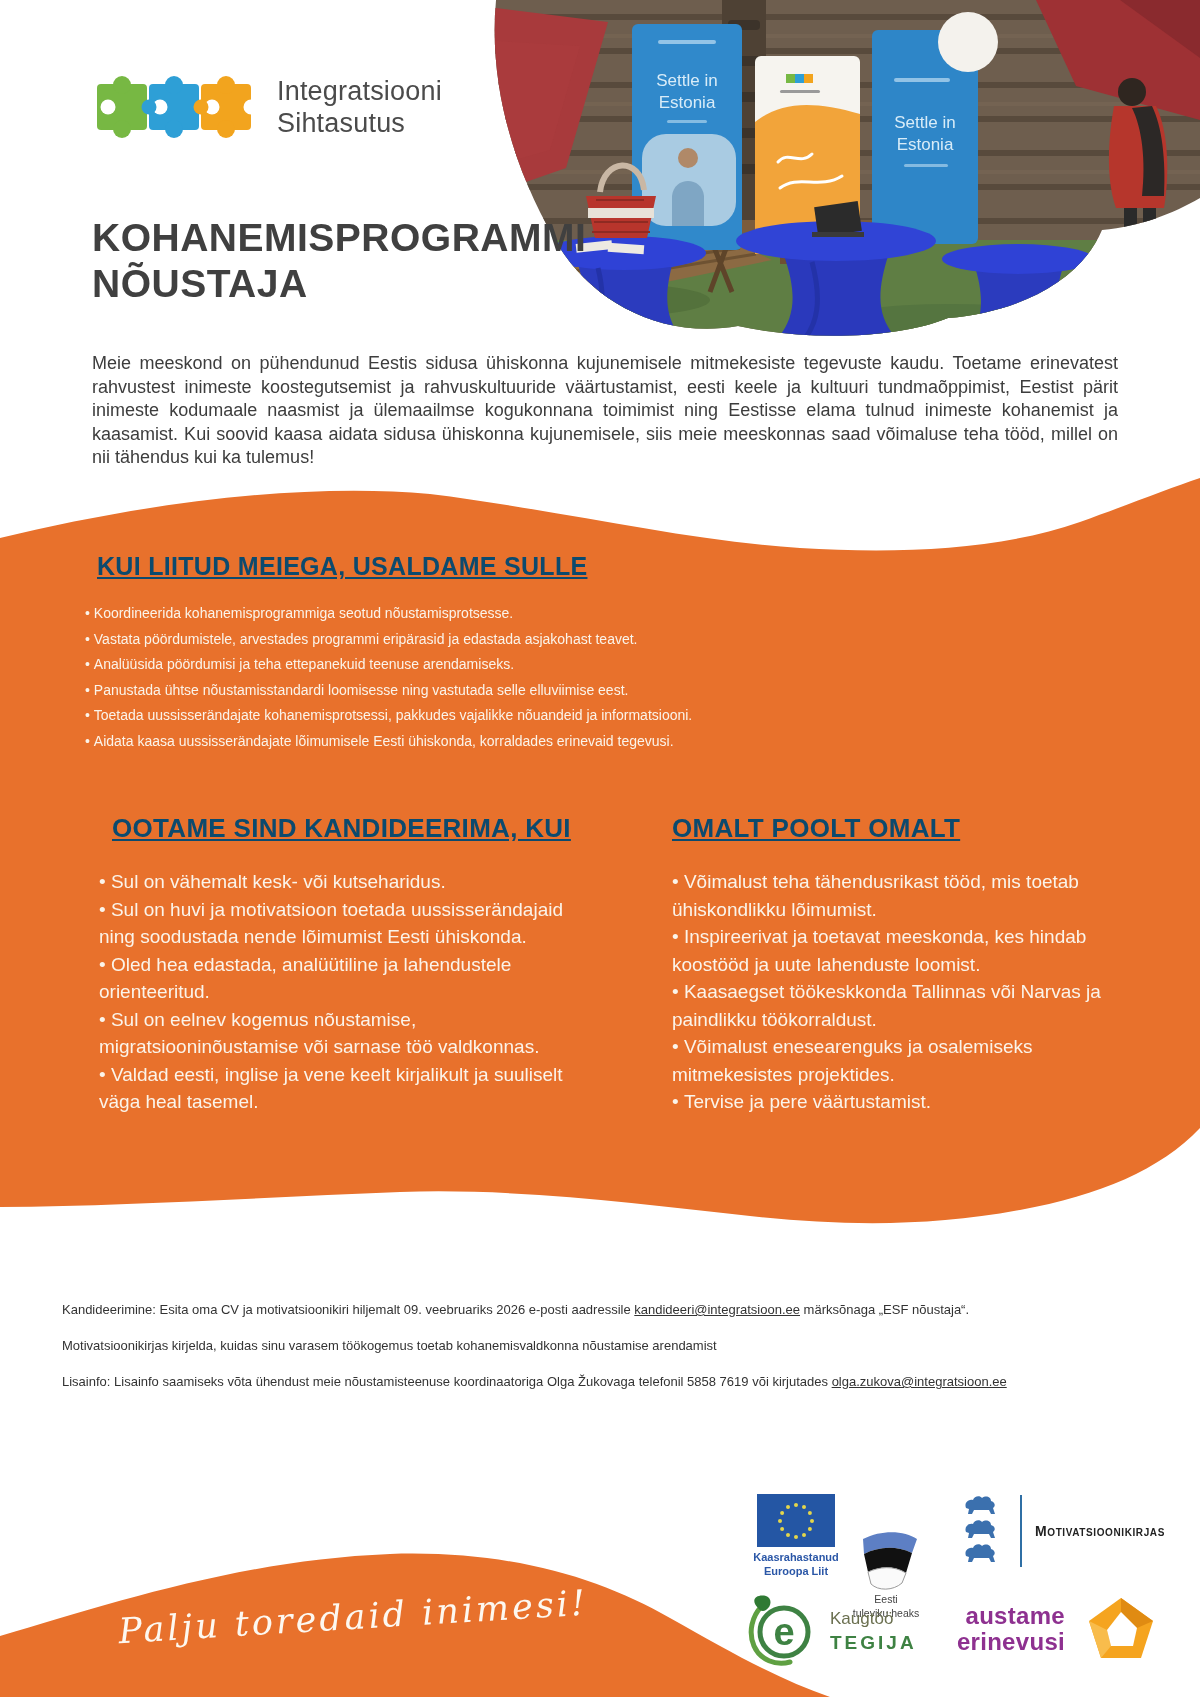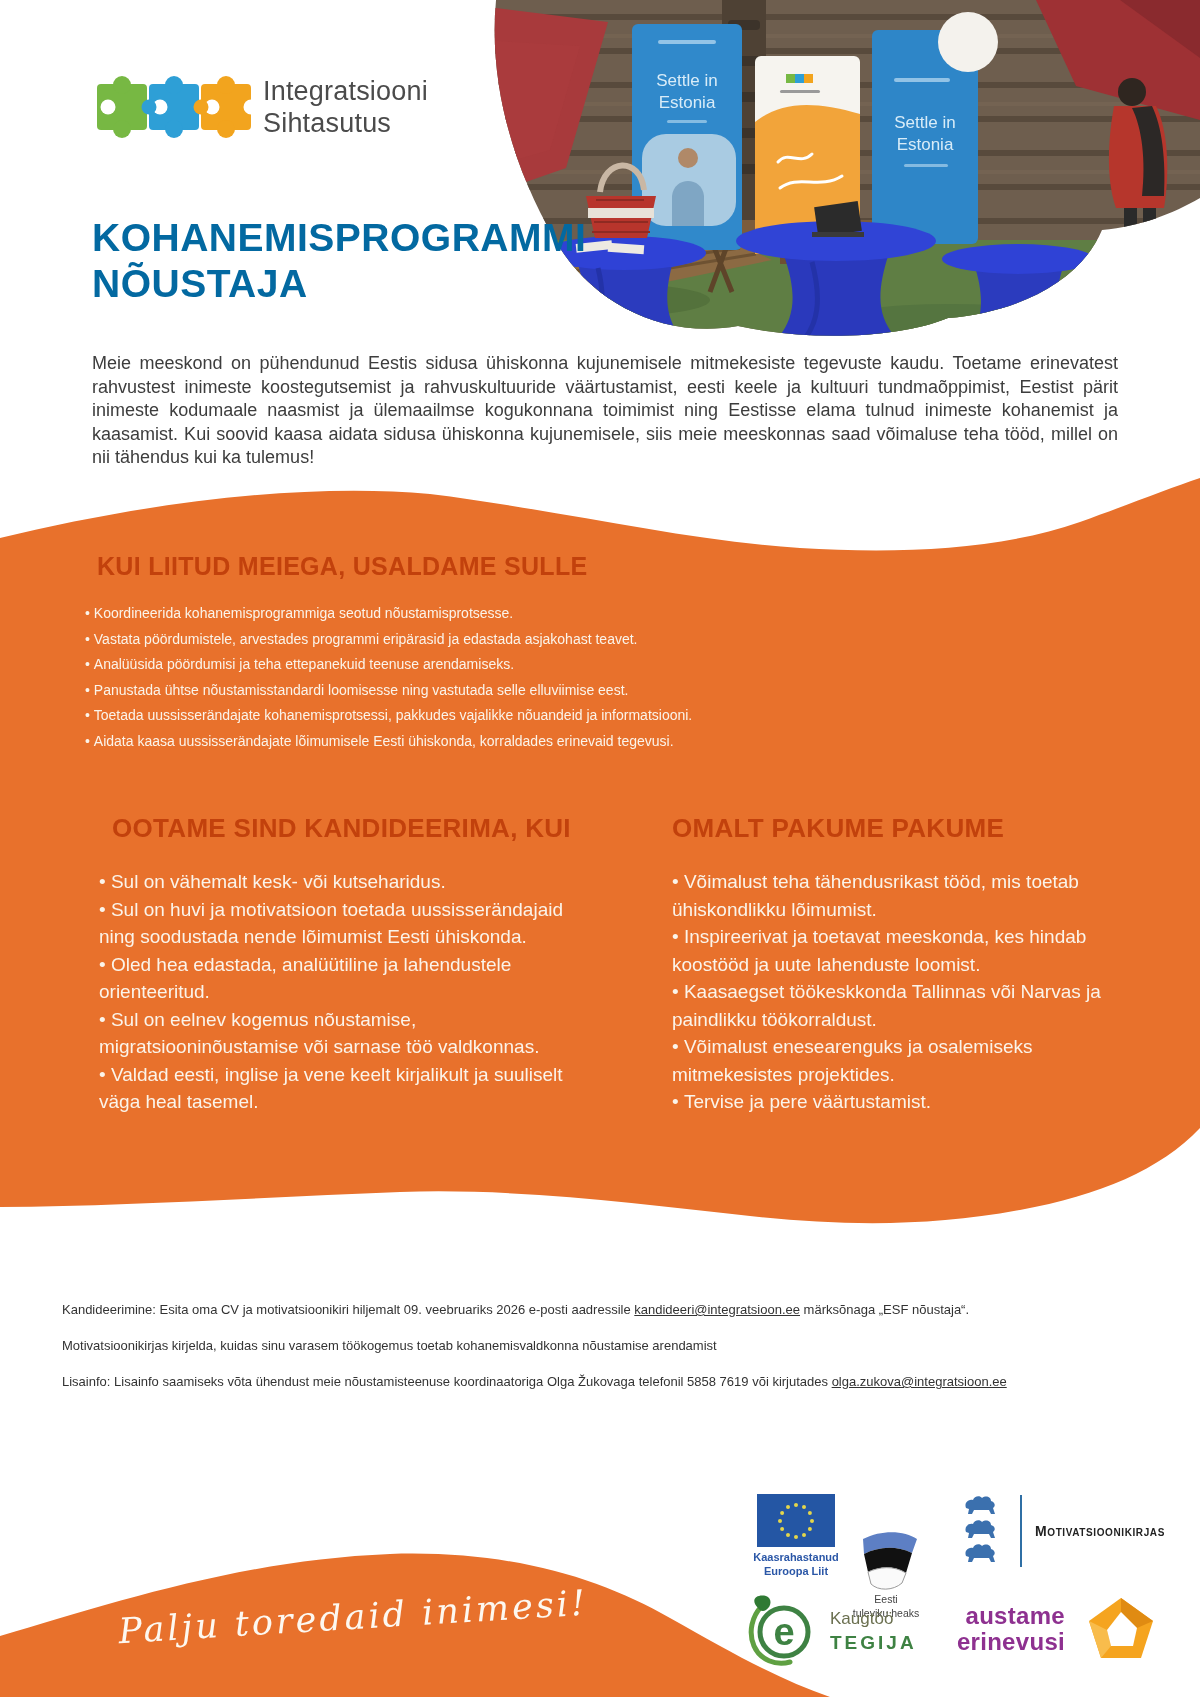--- a/index.html
+++ b/index.html
@@ -2,33 +2,33 @@
 <html lang="et"><head>
 <meta charset="utf-8">
 <style>
   * { margin:0; padding:0; box-sizing:border-box; }
   body { background:#ffffff; font-family:"Liberation Sans", sans-serif; }
   #page { position:relative; width:1200px; height:1697px; background:#ffffff; overflow:hidden; }
 
   .abs { position:absolute; }
 
   
-  #brand { left:95px; top:68px; display:flex; align-items:center; }
+  #brand { left:95px; top:68px; display:flex; align-items:center; gap:14px; }
   #brand .wordmark { font-size:27px; line-height:32px; color:#4b4b4b; letter-spacing:0.2px; }
 
   
   #headline { left:92px; top:215px; font-size:39px; line-height:46px; font-weight:bold;
-              color:#0369a1; letter-spacing:0.5px; }
+              color:#404040; letter-spacing:0.5px; }
 
   
   #intro { left:92px; top:352px; width:1026px; font-size:18px; line-height:23.5px;
            color:#3d3d3d; text-align:justify; }
 
   
-  .band-heading { color:#c2410c; font-weight:bold; font-size:25px; letter-spacing:0.3px; }
+  .band-heading { color:#0c4a6e; font-weight:bold; font-size:25px; letter-spacing:0.3px;text-decoration:underline; }
   #trust-heading { left:97px; top:552px; }
   ul.bullets { list-style:none; color:#FBF4EA; }
   #trust-list { left:85px; top:601px; width:880px; font-size:14px; line-height:25.5px; }
   .col-list { font-size:19px; line-height:27.5px; }
   #expect-heading { left:112px; top:813px; font-size:26px; }
   #offer-heading  { left:672px; top:813px; font-size:26px; }
   #expect-list { left:99px;  top:868px; width:470px; }
   #offer-list  { left:672px; top:868px; width:442px; }
   ul.bullets li::before { content:"\2022\00a0"; }
 
@@ -243,21 +243,21 @@
 
   <div id="expect-heading" class="abs band-heading">OOTAME SIND KANDIDEERIMA, KUI</div>
   <ul id="expect-list" class="abs bullets col-list">
     <li>Sul on vähemalt kesk- või kutseharidus.</li>
     <li>Sul on huvi ja motivatsioon toetada uussisserändajaid ning soodustada nende lõimumist Eesti ühiskonda.</li>
     <li>Oled hea edastada, analüütiline ja lahendustele orienteeritud.</li>
     <li>Sul on eelnev kogemus nõustamise, migratsiooninõustamise või sarnase töö valdkonnas.</li>
     <li>Valdad eesti, inglise ja vene keelt kirjalikult ja suuliselt väga heal tasemel.</li>
   </ul>
 
-  <div id="offer-heading" class="abs band-heading">OMALT PAKUME PAKUME</div>
+  <div id="offer-heading" class="abs band-heading">OMALT POOLT OMALT</div>
   <ul id="offer-list" class="abs bullets col-list">
     <li>Võimalust teha tähendusrikast tööd, mis toetab ühiskondlikku lõimumist.</li>
     <li>Inspireerivat ja toetavat meeskonda, kes hindab koostööd ja uute lahenduste loomist.</li>
     <li>Kaasaegset töökeskkonda Tallinnas või Narvas ja paindlikku töökorraldust.</li>
     <li>Võimalust enesearenguks ja osalemiseks mitmekesistes projektides.</li>
     <li>Tervise ja pere väärtustamist.</li>
   </ul>
 
   <div id="application" class="abs">
     <span>Kandideerimine: Esita oma CV ja motivatsioonikiri hiljemalt 09. veebruariks 2026 e-posti aadressile </span><a href="#">kandideeri@integratsioon.ee</a><span> märksõnaga „ESF nõustaja“.</span>

